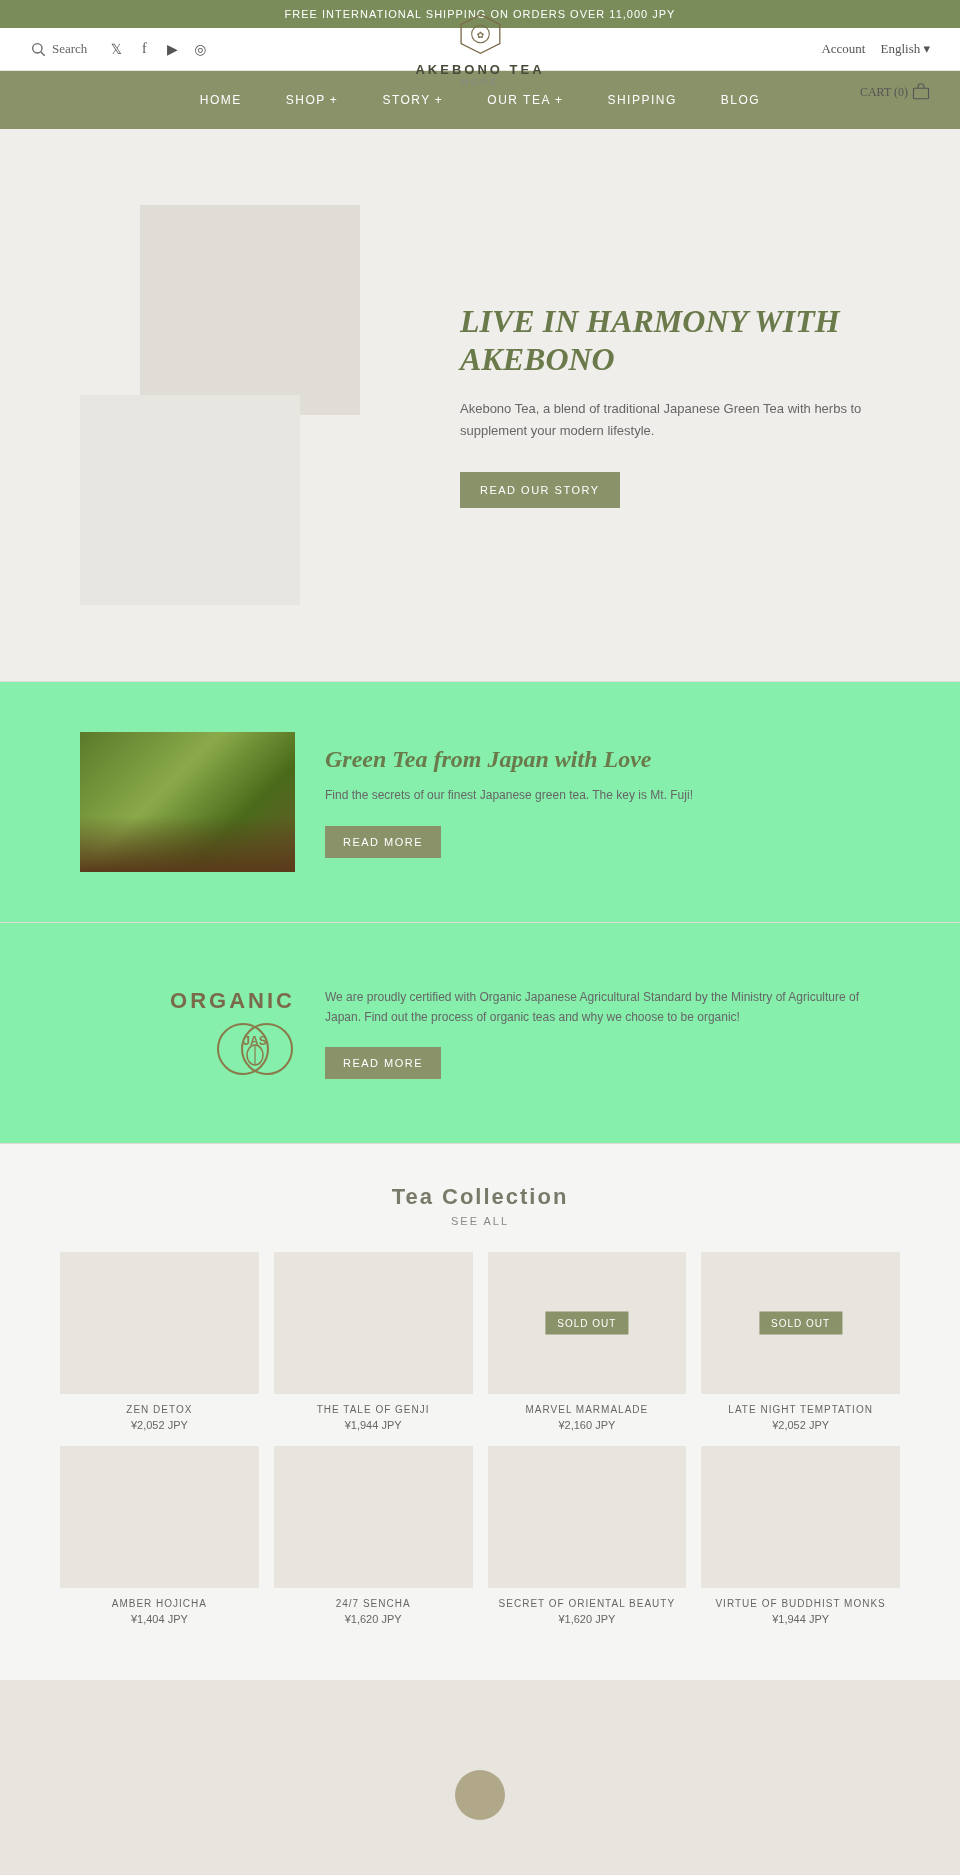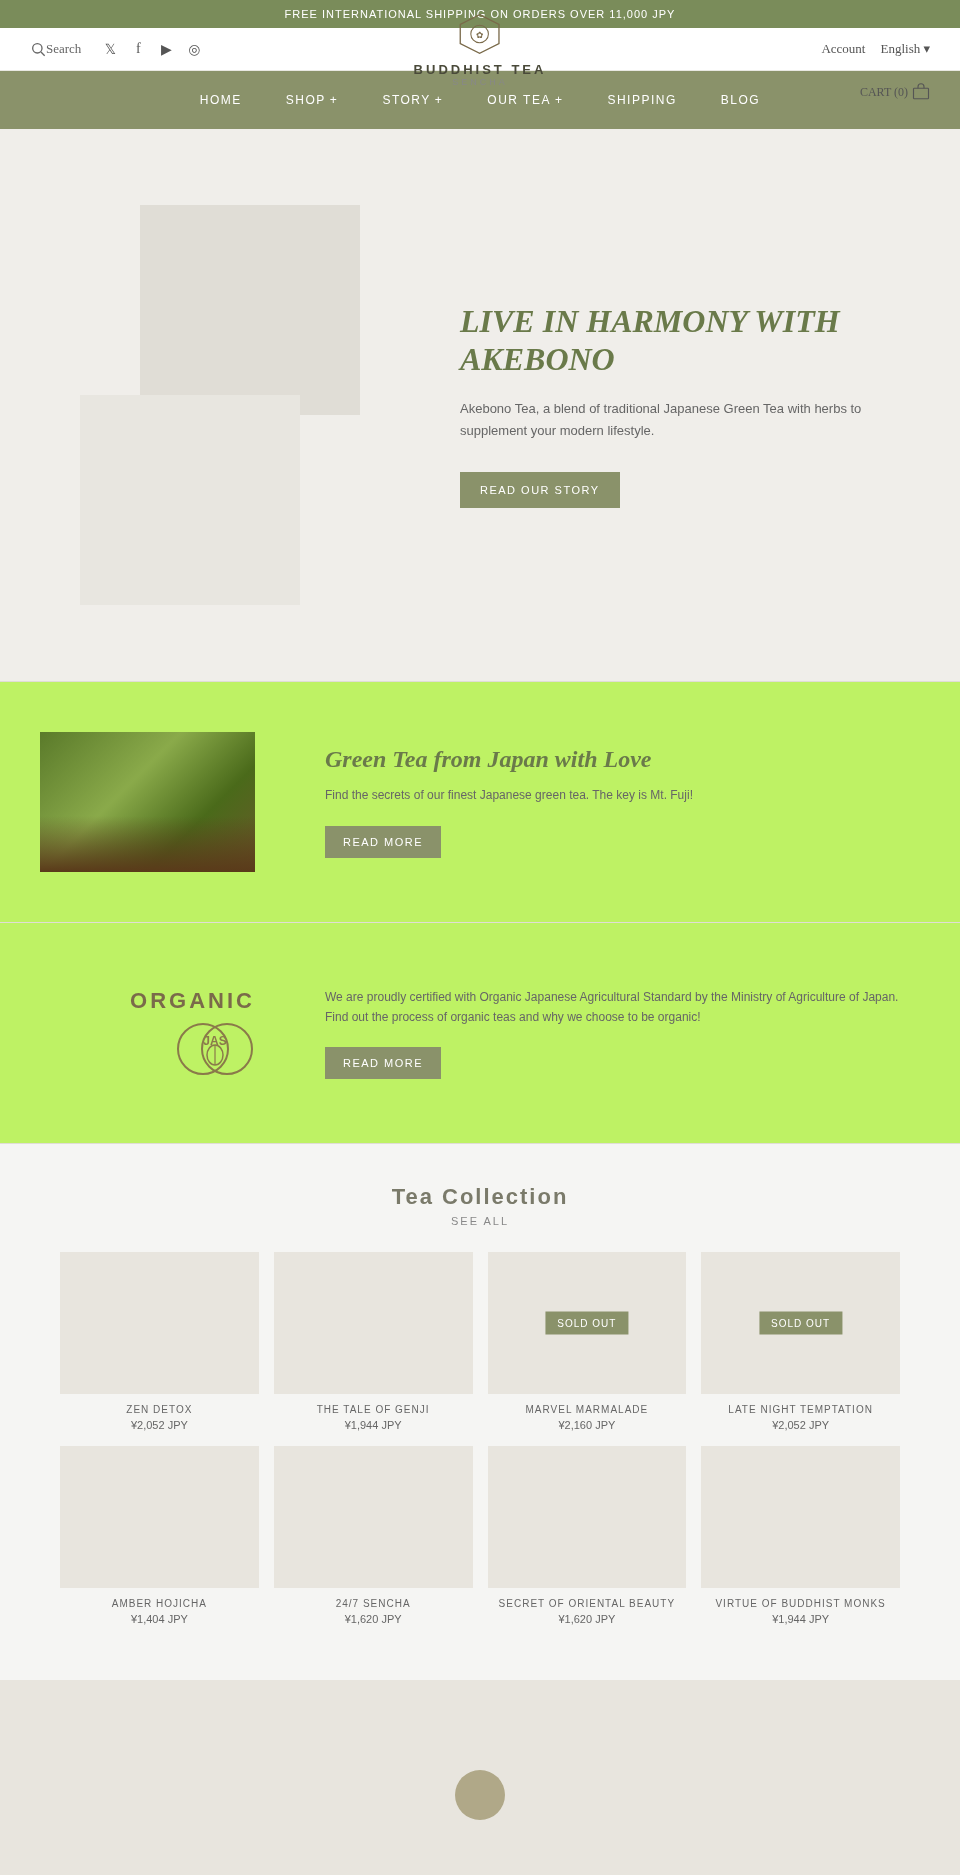--- a/index.html
+++ b/index.html
@@ -26,21 +26,21 @@
       border-bottom: 1px solid #e8e8e2;
     }
     .header-left {
       display: flex;
       align-items: center;
       gap: 20px;
     }
     .search-area {
       display: flex;
       align-items: center;
-      gap: 0;
+      gap: 6px;
       font-size: 13px;
       color: #666;
       cursor: pointer;
     }
     .search-icon-svg { width: 16px; height: 16px; }
     .social-icons {
       display: flex;
       gap: 10px;
       align-items: center;
     }
@@ -168,25 +168,25 @@
       letter-spacing: 1.5px;
       padding: 12px 20px;
       cursor: pointer;
       font-family: Arial, sans-serif;
       margin-top: 15px;
       border: none;
     }
 
     
     .feature-section {
-      background: #bef264;
-      padding: 50px 40px;
-      display: flex;
-      align-items: center;
-      gap: 70px;
+      background: #86efac;
+      padding: 50px 80px;
+      display: flex;
+      align-items: center;
+      gap: 30px;
     }
     .feature-img {
       flex: 0 0 215px;
       height: 140px;
       overflow: hidden;
     }
     .feature-img-green {
       width: 215px;
       height: 140px;
       background: linear-gradient(135deg, #5a7a2a 0%, #8aaa4a 40%, #4a6a1a 70%, #6a5a2a 100%);
@@ -354,22 +354,22 @@
       <span class="social-icon">◎</span>
     </div>
   </div>
 
   <div class="logo-area">
     <svg class="logo-hex" viewBox="0 0 50 50">
       <polygon points="25,3 47,14 47,36 25,47 3,36 3,14" fill="none" stroke="#7a6a4a" stroke-width="1.5"></polygon>
       <circle cx="25" cy="25" r="10" fill="none" stroke="#7a6a4a" stroke-width="1.2"></circle>
       <text x="25" y="29" text-anchor="middle" font-size="10" fill="#7a6a4a" font-family="Georgia">✿</text>
     </svg>
-    <div class="logo-text">BUDDHIST TEA</div>
-    <div class="logo-sub">SENCHA</div>
+    <div class="logo-text">AKEBONO TEA</div>
+    <div class="logo-sub">MORE</div>
   </div>
 
   <div class="header-right">
     <span>Account</span>
     <span>
       <span>English</span>
       <span> ▾</span>
     </span>
   </div>
 

